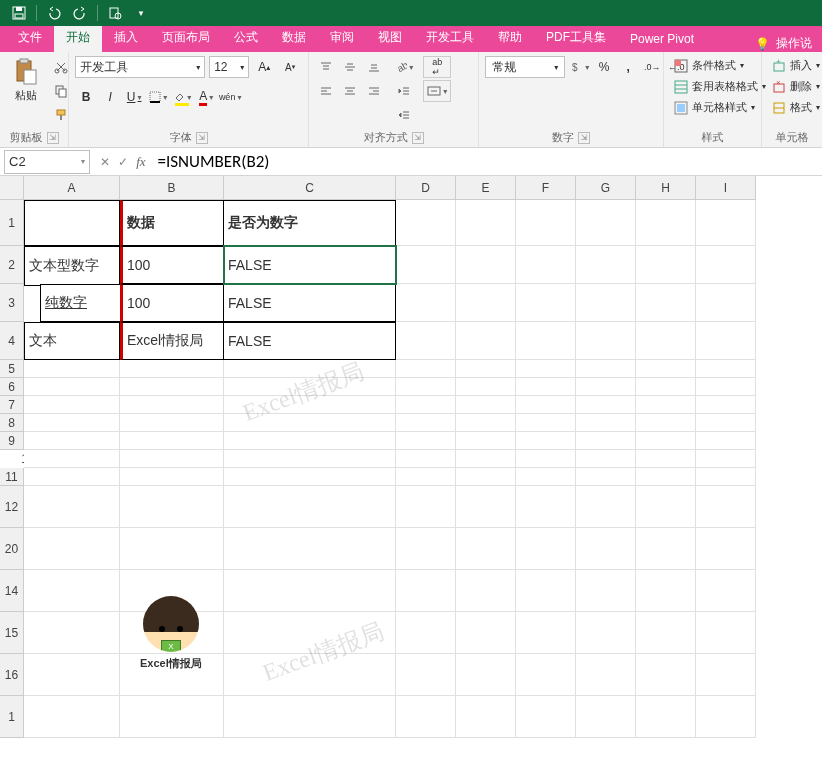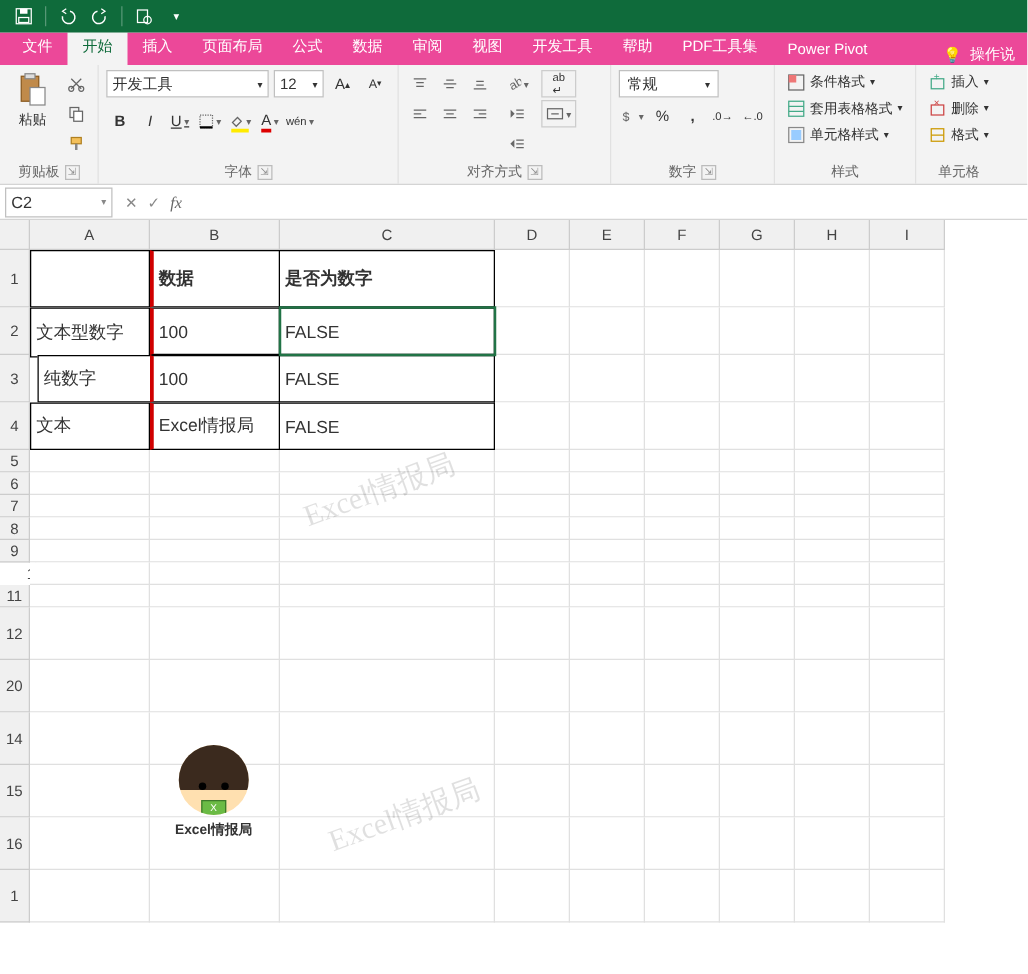--- a/index.html
+++ b/index.html
@@ -25,21 +25,21 @@
 .big-btn .icon{width:28px;height:28px;display:flex;align-items:center;justify-content:center;}
 .big-btn .lbl{font-size:11px;}
 .mini-col{display:flex;flex-direction:column;gap:2px;}
 .mini-btn{width:22px;height:22px;display:flex;align-items:center;justify-content:center;cursor:pointer;border-radius:2px;}
 .font-row1{display:flex;gap:4px;align-items:center;margin-bottom:4px;}
 .font-combo{height:22px;border:1px solid #c0c0c0;background:#fff;display:flex;align-items:center;justify-content:space-between;padding:0 4px;font-size:12px;cursor:pointer;}
 .font-row2{display:flex;gap:2px;align-items:center;}
 .tool{width:22px;height:22px;display:flex;align-items:center;justify-content:center;cursor:pointer;border:1px solid transparent;font-size:12px;}
 .tool.dropdown::after{content:"▾";font-size:8px;margin-left:2px;color:#666;}
 .align-grid{display:grid;grid-template-columns:repeat(3,22px);grid-template-rows:repeat(2,22px);gap:2px;}
-.num-fmt{display:flex;flex-direction:column;gap:4px;text-align:right;}
+.num-fmt{display:flex;flex-direction:row;gap:4px;text-align:right;}
 .num-combo{height:22px;border:1px solid #c0c0c0;background:#fff;display:flex;align-items:center;justify-content:space-between;padding:0 6px;font-size:12px;cursor:pointer;width:80px;}
 .num-row{display:flex;gap:2px;}
 .style-list{display:flex;flex-direction:column;gap:2px;}
 .style-item{display:flex;align-items:center;gap:4px;padding:2px 4px;cursor:pointer;font-size:11px;white-space:nowrap;}
 
 .fbar-row{height:28px;border-bottom:1px solid #d4d4d4;display:flex;align-items:center;background:#fff;}
 .name-box{width:86px;height:24px;border:1px solid #c0c0c0;margin:0 2px 0 4px;display:flex;align-items:center;justify-content:space-between;padding:0 4px;font-size:13px;}
 .fx-btns{display:flex;align-items:center;gap:8px;padding:0 8px;color:#888;}
 .fx-btns span{cursor:pointer;}
 .fx-label{font-style:italic;font-family:"Times New Roman",serif;font-size:13px;color:#666;cursor:pointer;margin-right:8px;}
@@ -386,20 +386,21 @@
 <div class="fbar-row">
   <div class="name-box">
       <span>C2</span>
       <span style="font-size:8px;color:#888;">▾</span>
     </div>
   <div class="fx-btns">
     <span>✕</span>
     <span>✓</span>
   </div>
   <span class="fx-label">fx</span>
+  <input class="formula-input" value="=ISNUMBER(B2)" style="">
 </div>
 
 <div class="grid-area">
   <div class="corner"></div>
   <div class="col-headers" id="colh">
       <div class="col-h" style="width: 96px;">A</div>
       <div class="col-h" style="width: 104px;">B</div>
       <div class="col-h" style="width: 172px;">C</div>
       <div class="col-h" style="width: 60px;">D</div>
       <div class="col-h" style="width: 60px;">E</div>
@@ -440,21 +441,21 @@
       <div class="cell" style="left: 0px; top: 46px; width: 96px; height: 40px; border-width: 1.5px; border-style: solid; border-color: rgb(0, 0, 0);">文本型数字</div>
       <div class="cell" style="left: 96px; top: 46px; width: 104px; height: 38px; border-width: 1.5px 1.5px 1.5px 3px; border-style: solid; border-color: rgb(0, 0, 0) rgb(0, 0, 0) rgb(0, 0, 0) rgb(208, 0, 0);">100</div>
       <div class="fill-handle" style="left: 368px; top: 80px;"></div>
       <div class="cell sel" style="left: 200px; top: 46px; width: 172px; height: 38px; border-top: 1.5px solid rgb(0, 0, 0); border-bottom: 1.5px solid rgb(0, 0, 0); border-right: 1.5px solid rgb(0, 0, 0);">FALSE</div>
       <div class="cell" style="left: 372px; top: 46px; width: 60px; height: 38px;"></div>
       <div class="cell" style="left: 432px; top: 46px; width: 60px; height: 38px;"></div>
       <div class="cell" style="left: 492px; top: 46px; width: 60px; height: 38px;"></div>
       <div class="cell" style="left: 552px; top: 46px; width: 60px; height: 38px;"></div>
       <div class="cell" style="left: 612px; top: 46px; width: 60px; height: 38px;"></div>
       <div class="cell" style="left: 672px; top: 46px; width: 60px; height: 38px;"></div>
-      <div class="cell" style="left: 6px; top: 84px; width: 96px; height: 38px; border-width: 1.5px; border-style: solid; border-color: rgb(0, 0, 0);">纯数字</div>
+      <div class="cell" style="left: 16px; top: 84px; width: 96px; height: 38px; border-width: 1.5px; border-style: solid; border-color: rgb(0, 0, 0); text-decoration: underline;">纯数字</div>
       <div class="cell" style="left: 96px; top: 84px; width: 104px; height: 38px; border-width: 1.5px 1.5px 1.5px 3px; border-style: solid; border-color: rgb(0, 0, 0) rgb(0, 0, 0) rgb(0, 0, 0) rgb(208, 0, 0);">100</div>
       <div class="cell" style="left: 200px; top: 84px; width: 172px; height: 38px; border-top: 1.5px solid rgb(0, 0, 0); border-bottom: 1.5px solid rgb(0, 0, 0); border-right: 1.5px solid rgb(0, 0, 0);">FALSE</div>
       <div class="cell" style="left: 372px; top: 84px; width: 60px; height: 38px;"></div>
       <div class="cell" style="left: 432px; top: 84px; width: 60px; height: 38px;"></div>
       <div class="cell" style="left: 492px; top: 84px; width: 60px; height: 38px;"></div>
       <div class="cell" style="left: 552px; top: 84px; width: 60px; height: 38px;"></div>
       <div class="cell" style="left: 612px; top: 84px; width: 60px; height: 38px;"></div>
       <div class="cell" style="left: 672px; top: 84px; width: 60px; height: 38px;"></div>
       <div class="cell" style="left: 0px; top: 122px; width: 96px; height: 38px; border-width: 1.5px; border-style: solid; border-color: rgb(0, 0, 0);">文本</div>
       <div class="cell" style="left: 96px; top: 122px; width: 104px; height: 38px; border-width: 1.5px 1.5px 1.5px 3px; border-style: solid; border-color: rgb(0, 0, 0) rgb(0, 0, 0) rgb(0, 0, 0) rgb(208, 0, 0);">Excel情报局</div>

